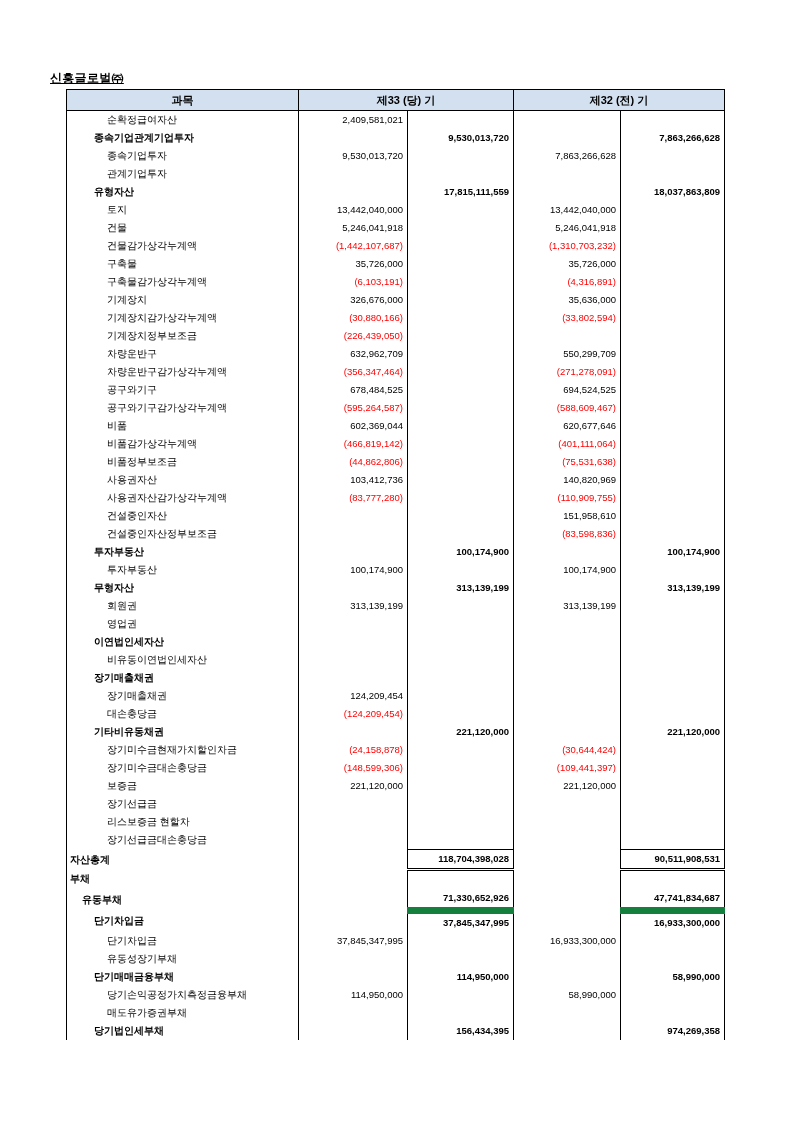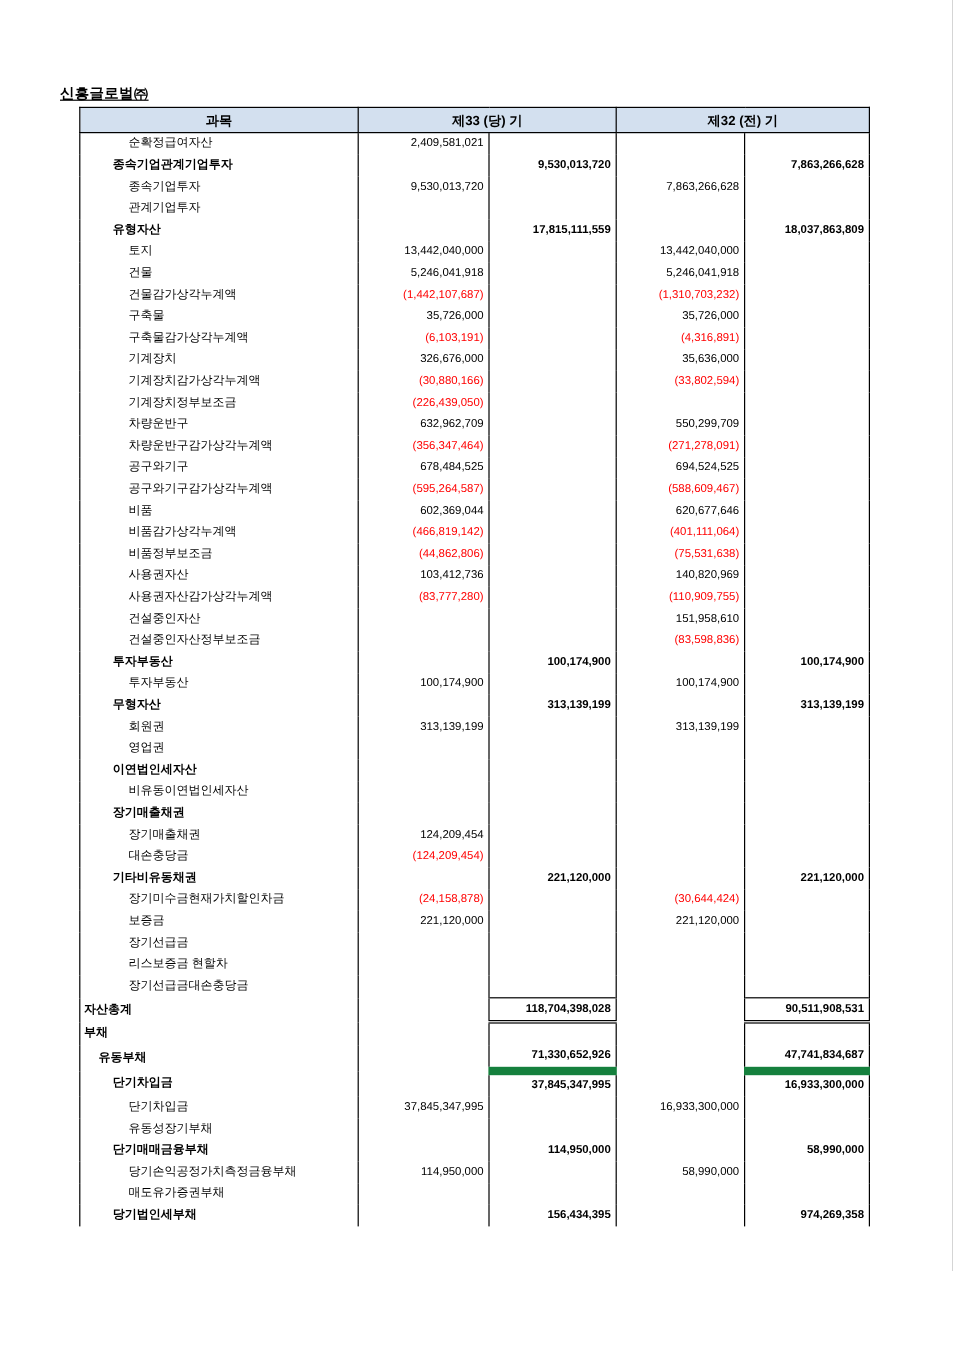--- a/index.html
+++ b/index.html
@@ -342,20 +342,27 @@
           <td class="num c4">221,120,000</td>
         </tr>
         <tr>
           <td class="acct ind3">장기미수금현재가치할인차금</td>
           <td class="num c1 neg">(24,158,878)</td>
           <td class="num c2"></td>
           <td class="num c3 neg">(30,644,424)</td>
           <td class="num c4"></td>
         </tr>
         <tr>
+          <td class="acct ind3">장기미수금대손충당금</td>
+          <td class="num c1 neg">(148,599,306)</td>
+          <td class="num c2"></td>
+          <td class="num c3 neg">(109,441,397)</td>
+          <td class="num c4"></td>
+        </tr>
+        <tr>
           <td class="acct ind3">보증금</td>
           <td class="num c1">221,120,000</td>
           <td class="num c2"></td>
           <td class="num c3">221,120,000</td>
           <td class="num c4"></td>
         </tr>
         <tr>
           <td class="acct ind3">장기선급금</td>
           <td class="num c1"></td>
           <td class="num c2"></td>

